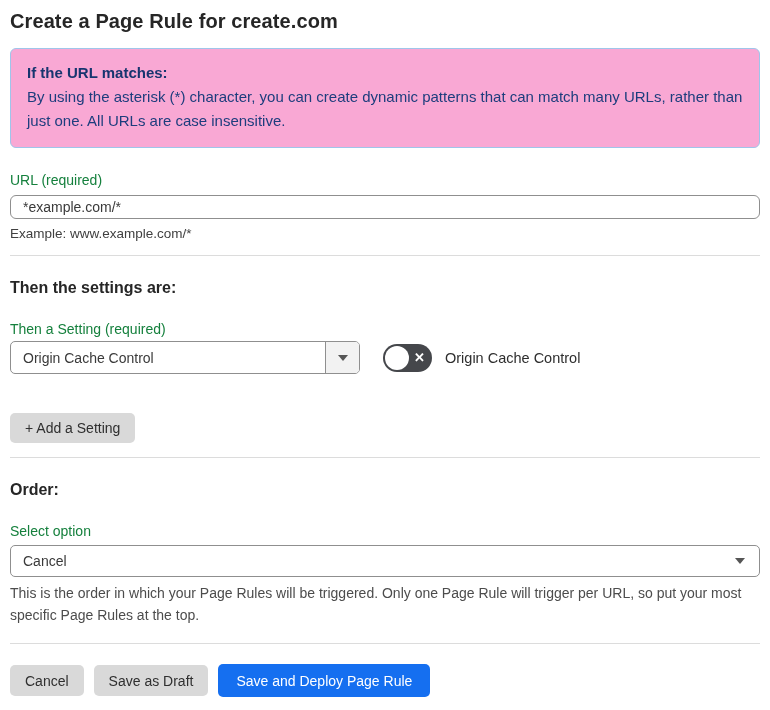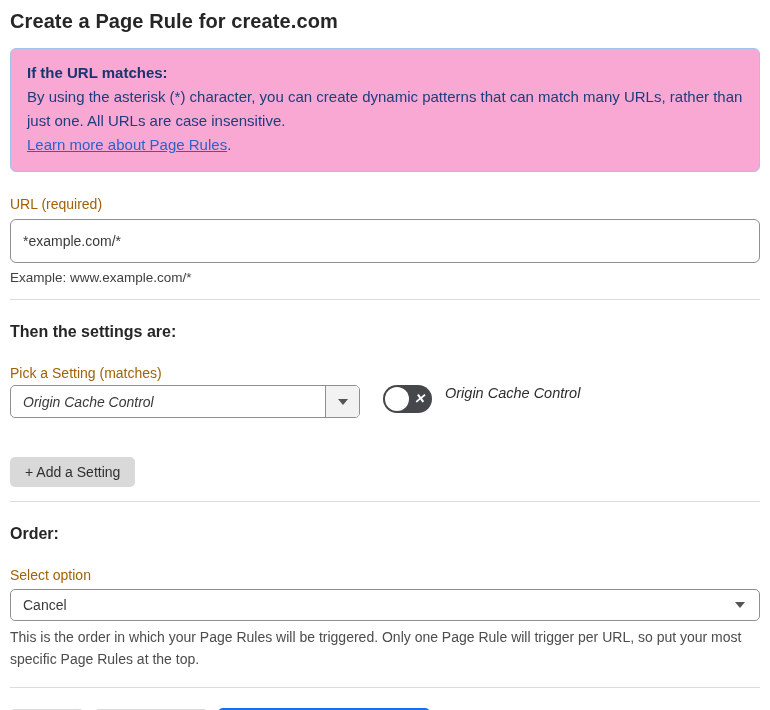--- a/index.html
+++ b/index.html
@@ -37,28 +37,28 @@
   }
   .info-box a.info-link {
     color: #2b62c8;
     text-decoration: underline;
     cursor: pointer;
   }
 
   .field-label {
     display: block;
     font-size: 14px;
-    color: #a16207;
+    color: #15803d;
     margin-top: 24px;
   }
 
   .text-input {
     display: block;
     width: 100%;
-    height: 44px;
+    height: 24px;
     margin-top: 7px;
     border: 1px solid #8f8f8f;
     border-radius: 6px;
     padding: 0 12px;
     font-family: "Liberation Sans", sans-serif;
     font-size: 14px;
     color: #3a3a3a;
     background: #ffffff;
     outline: none;
   }
@@ -78,23 +78,22 @@
   .section-heading {
     font-size: 16px;
     font-weight: 700;
     color: #262626;
     margin-top: 23px;
   }
 
   
   .setting-row {
     display: flex;
-    align-items: flex-start;
+    align-items: center;
     margin-top: 4px;
-    font-style: italic;
   }
 
   .select-box {
     display: flex;
     align-items: stretch;
     border: 1px solid #8f8f8f;
     border-radius: 5px;
     background: #ffffff;
     height: 33px;
     cursor: pointer;
@@ -206,32 +205,31 @@
 </head>
 <body>
 
 
 
 <h1 class="page-title">Create a Page Rule for create.com</h1>
 
 <div class="info-box">
   <div class="info-heading">If the URL matches:</div>
   <div class="info-body">By using the asterisk (*) character, you can create dynamic patterns that can match many URLs, rather than just one. All URLs are case insensitive.</div>
-  <div><a class="info-link">Learn more about Page Rules</a><span>.</span></div>
 </div>
 
 <label class="field-label">URL (required)</label>
 <input class="text-input" type="text" value="*example.com/*" style="">
 <div class="helper-text">Example: www.example.com/*</div>
 
 <hr class="divider">
 
 <h2 class="section-heading">Then the settings are:</h2>
 
-<label class="field-label">Pick a Setting (matches)</label>
+<label class="field-label">Then a Setting (required)</label>
 
 <div class="setting-row">
   <div class="select-box setting-select">
     <span class="select-value">Origin Cache Control</span>
     <span class="select-caret-segment">
       <span class="caret-down"></span>
     </span>
   </div>
 
   <div class="toggle">

